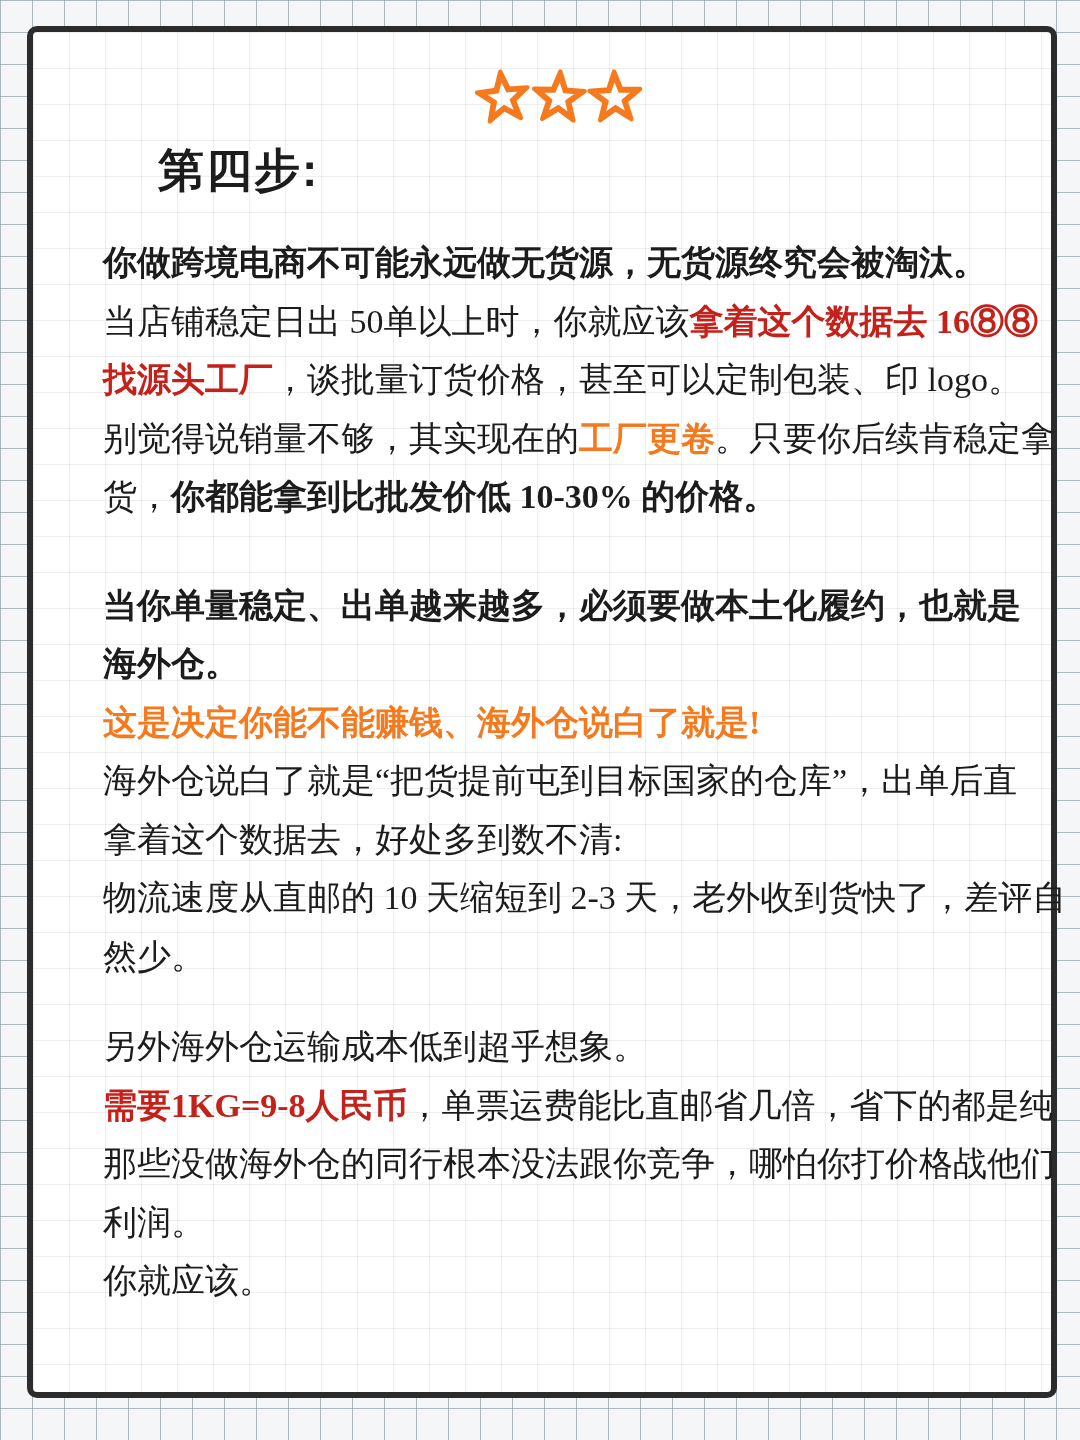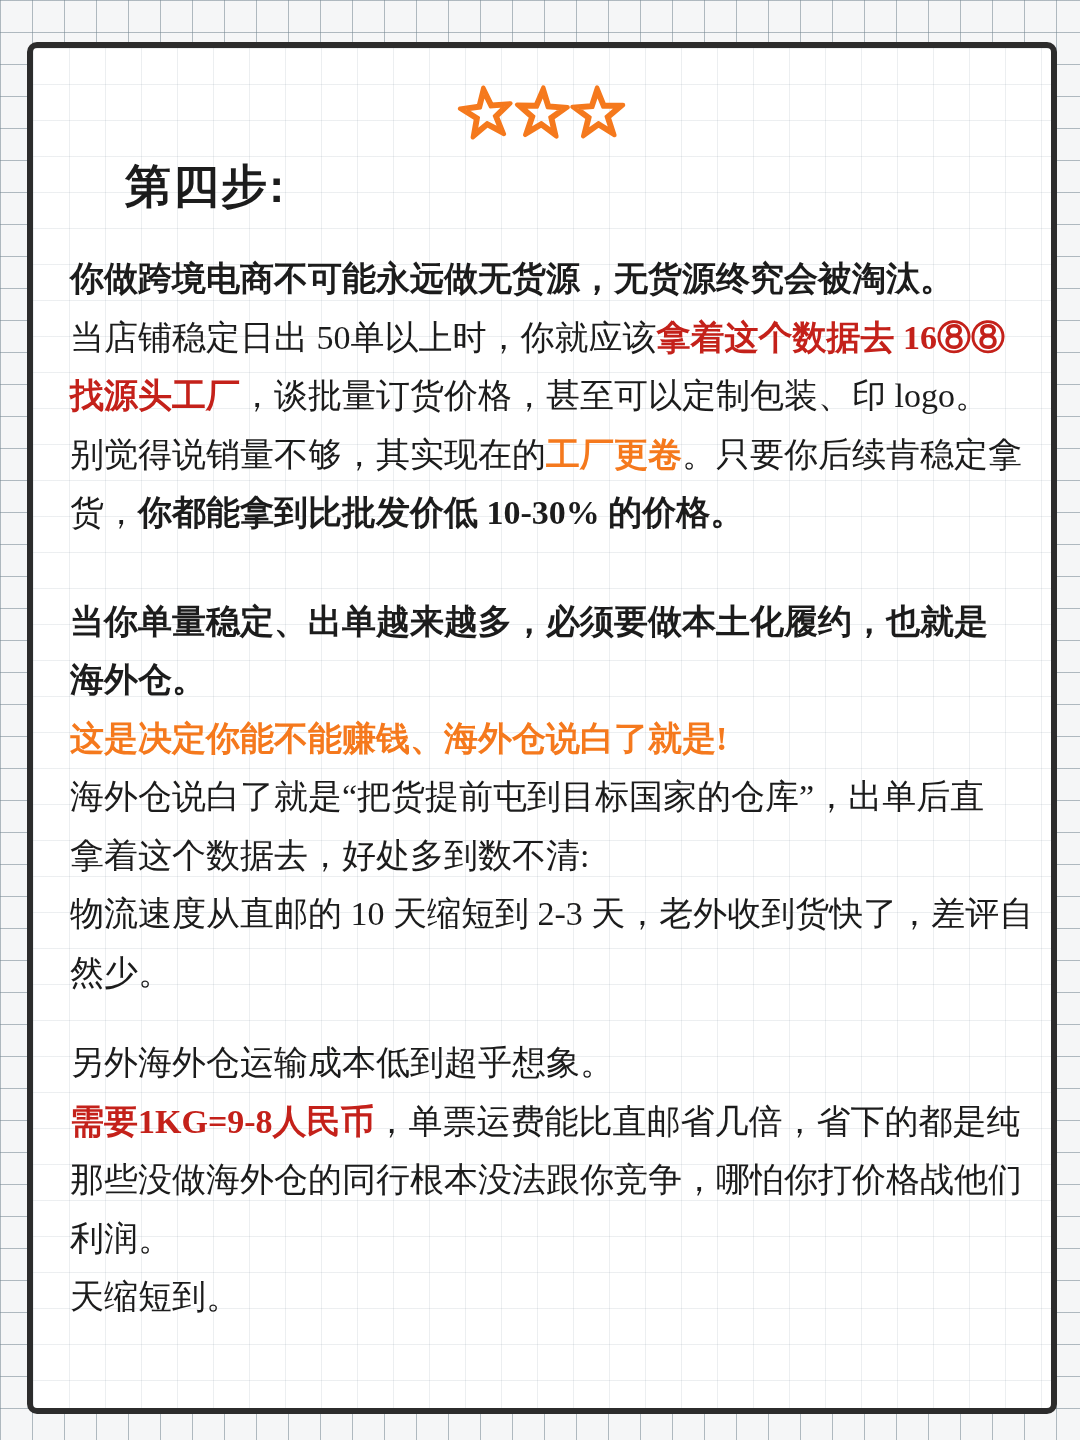--- a/index.html
+++ b/index.html
@@ -18,31 +18,32 @@
     height: 1440px;
     background-color: #f5f6f7;
     background-image:
       linear-gradient(to right, rgba(118,134,146,0.55) 1.5px, transparent 1.5px),
       linear-gradient(to bottom, rgba(118,134,146,0.55) 1.5px, transparent 1.5px);
     background-size: 32px 32px;
   }
   .card {
     position: absolute;
     left: 27px;
-    top: 42px;
+    top: 26px;
     width: 1030px;
     height: 1372px;
     box-sizing: border-box;
     border: 6px solid var(--card-border, #2c2c2c);
     border-radius: 10px;
     background-color: #ffffff;
     background-image:
       linear-gradient(to right, rgba(150,165,175,0.18) 1.5px, transparent 1.5px),
       linear-gradient(to bottom, rgba(150,165,175,0.18) 1.5px, transparent 1.5px);
     background-size: 36px 36px;
+    padding-left: 33px;
   }
   .stars {
     margin-top: 36px;
     text-align: center;
     height: 60px;
     line-height: 0;
   }
   .stars svg {
     width: 58px;
     height: 58px;
@@ -101,16 +102,16 @@
         <div class="line"><span class="seg-bold">海外仓。</span></div>
         <div class="line"><span class="seg-orange">这是决定你能不能赚钱、海外仓说白了就是!</span></div>
         <div class="line"><span class="seg-normal">海外仓说白了就是“把货提前屯到目标国家的仓库”，出单后直</span></div>
         <div class="line"><span class="seg-normal">拿着这个数据去，好处多到数不清:</span></div>
         <div class="line"><span class="seg-normal">物流速度从直邮的 10 天缩短到 2-3 天，老外收到货快了，差评自</span></div>
         <div class="line"><span class="seg-normal">然少。</span></div>
         <div class="line gap-small"><span class="seg-normal">另外海外仓运输成本低到超乎想象。</span></div>
         <div class="line"><span class="seg-red">需要1KG=9-8人民币</span><span class="seg-normal">，单票运费能比直邮省几倍，省下的都是纯</span></div>
         <div class="line"><span class="seg-normal">那些没做海外仓的同行根本没法跟你竞争，哪怕你打价格战他们</span></div>
         <div class="line"><span class="seg-normal">利润。</span></div>
-        <div class="line"><span class="seg-normal">天缩短到。</span></div>
+        <div class="line"><span class="seg-normal">你就应该。</span></div>
       </div>
   </div>
 </div>
 
 </body></html>

